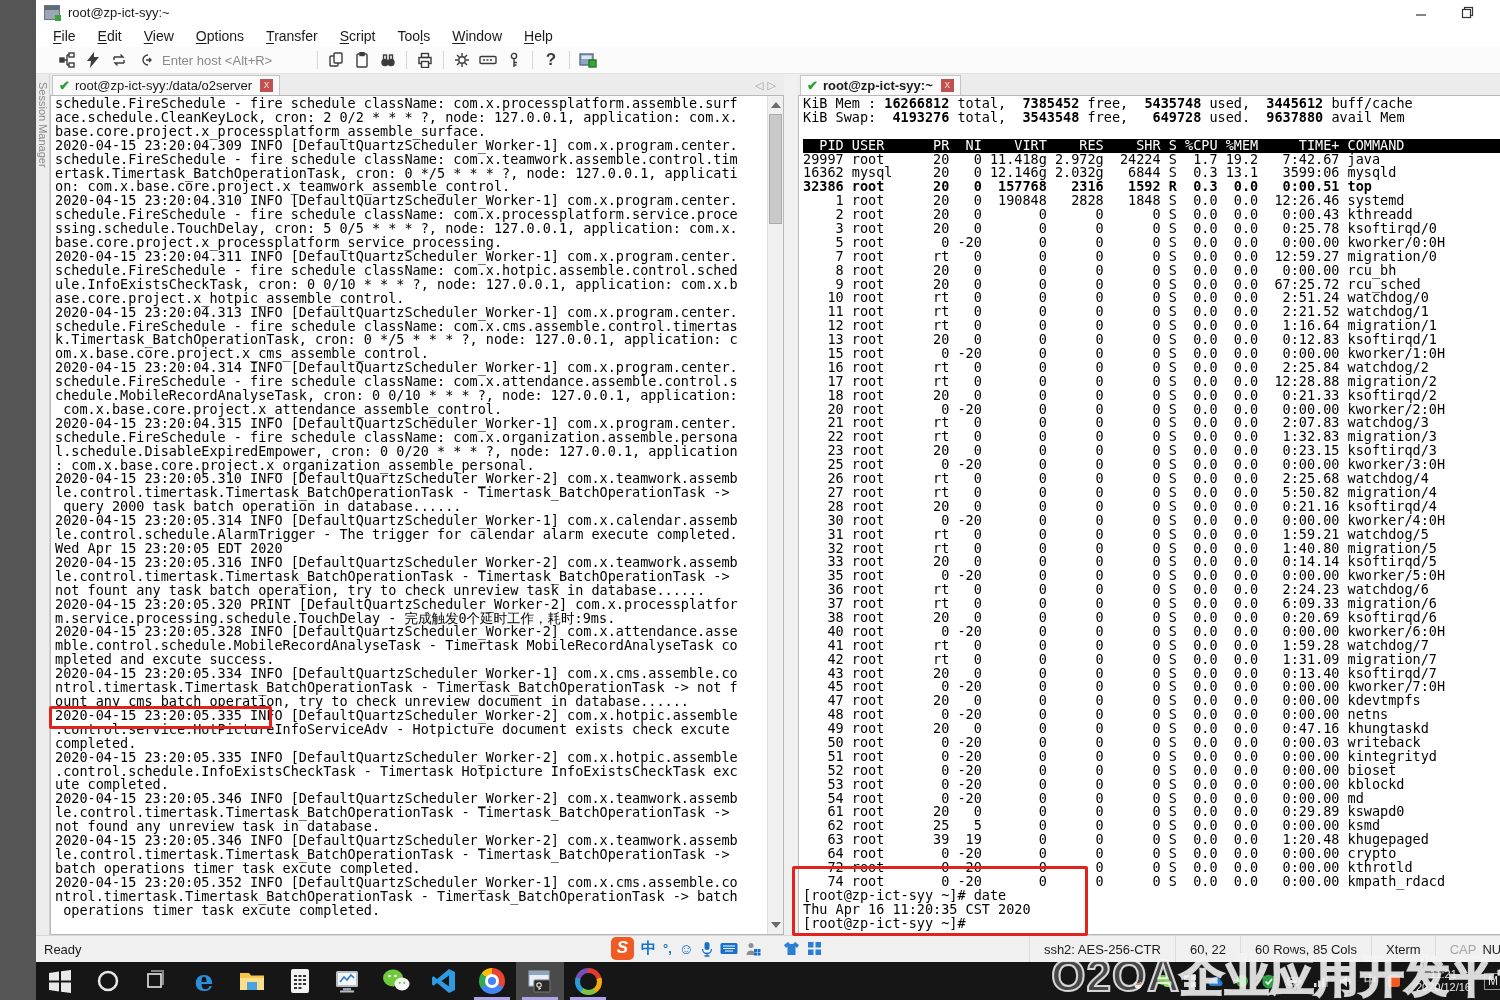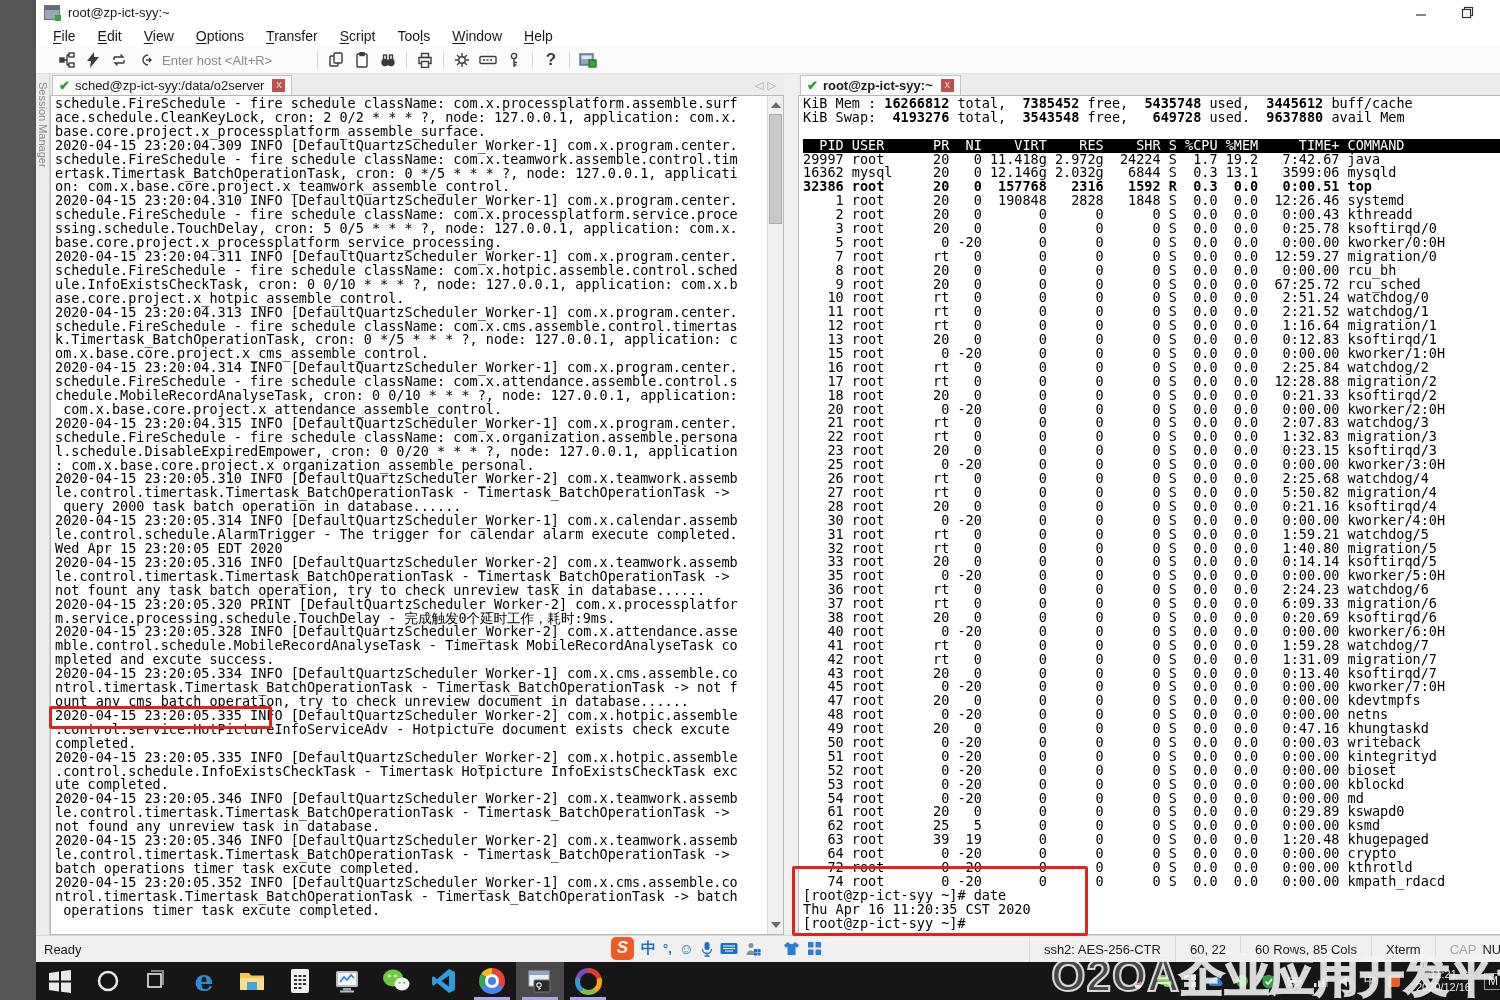--- a/index.html
+++ b/index.html
@@ -231,21 +231,21 @@
 
   <div class="main">
     <div class="sm-strip">
       <div class="sm-label">Session Manager</div>
     </div>
 
     <div class="pane left">
       <div class="tabbar">
         <div class="tab">
           <span class="chk">✔</span>
-          <span>sched@zp-ict-syy:/data/o2server</span>
+          <span>root@zp-ict-syy:/data/o2server</span>
           <span class="tab-close">x</span>
         </div>
         <div class="tab-nav"><span>◁</span><span>▷</span></div>
       </div>
       <div class="term">
         <pre class="term-text">schedule.FireSchedule - fire schedule className: com.x.processplatform.assemble.surf
 ace.schedule.CleanKeyLock, cron: 2 0/2 * * * ?, node: 127.0.0.1, application: com.x.
 base.core.project.x_processplatform_assemble_surface.
 2020-04-15 23:20:04.309 INFO [DefaultQuartzScheduler_Worker-1] com.x.program.center.
 schedule.FireSchedule - fire schedule className: com.x.teamwork.assemble.control.tim

